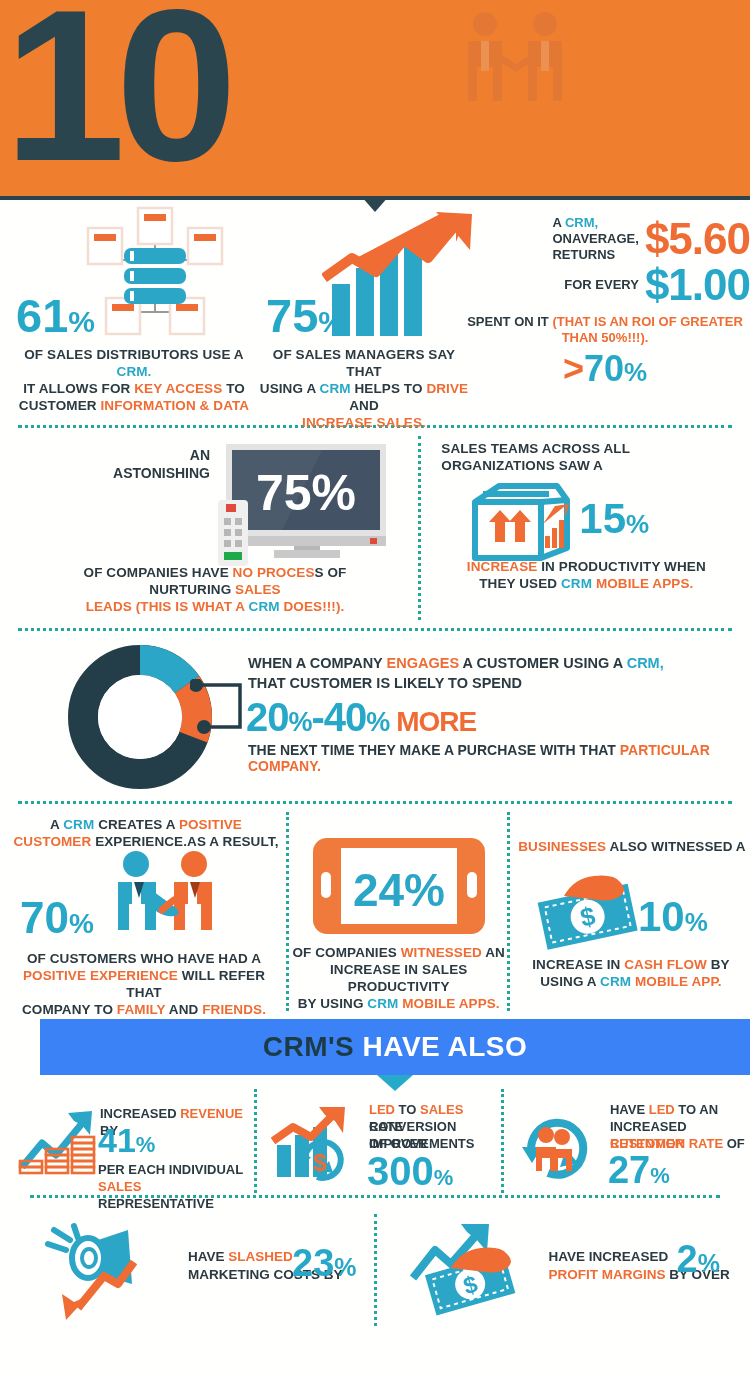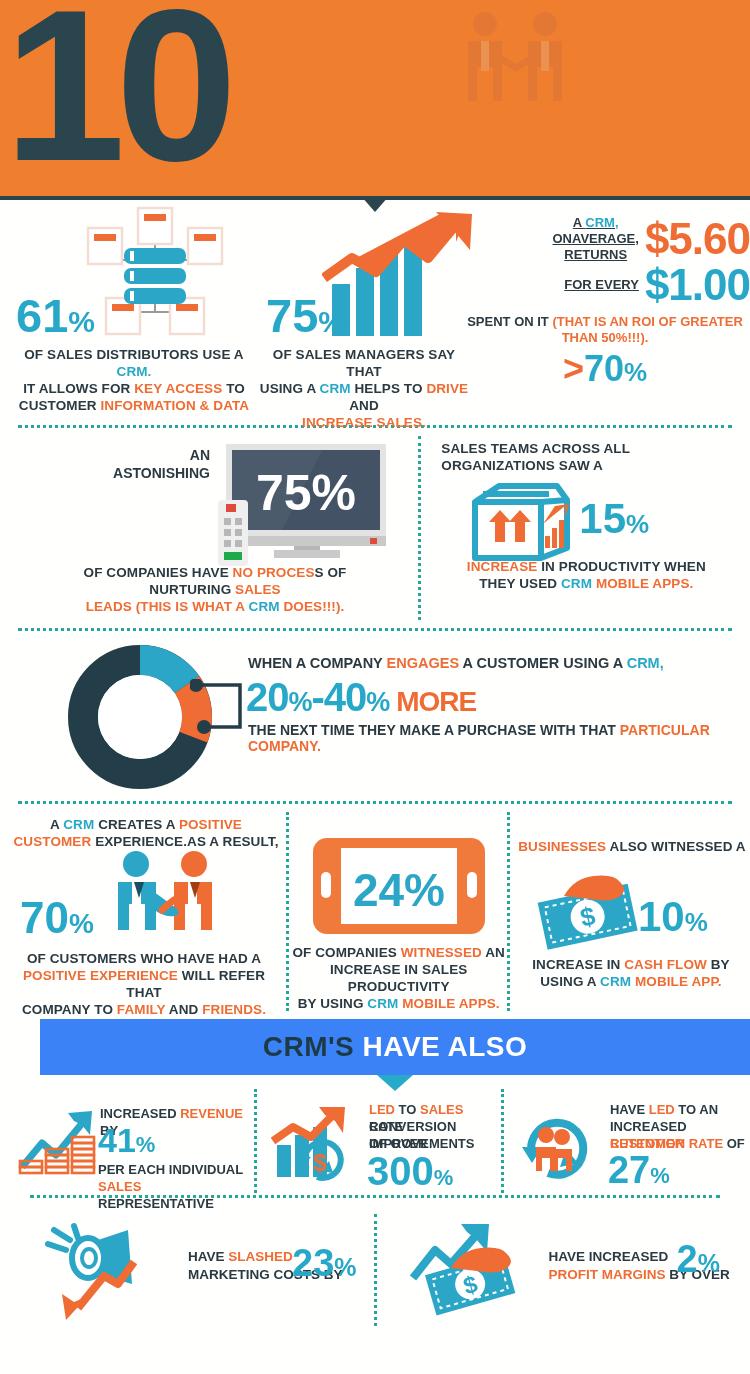--- a/index.html
+++ b/index.html
@@ -97,21 +97,21 @@
   .n61 { position: absolute; left: 16px; top: 92px; font-size: 47px; }
   .n61 .pct { font-size: 30px; }
   .t61 { position: absolute; left: 14px; top: 146px; width: 240px; text-align: center;}
 
   .n75b { position: absolute; left: 8px; top: 92px; font-size: 47px; }
   .n75b .pct { font-size: 30px; }
   .t75b { position: absolute; left: 0px; top: 146px; width: 212px; text-align: center; }
 
   .roi-wrap { position: absolute; left: 2px; top: 14px; width: 290px; }
   .roi-line { display: flex; align-items: center; justify-content: flex-end; }
-  .roi-lbl { font-size: 13px; font-weight: bold; color: #2b3a42; text-align: center; line-height: 16px; text-decoration: underline; }
+  .roi-lbl { font-size: 13px; font-weight: bold; color: #2b3a42; text-align: left; line-height: 16px; }
   .roi-amt { font-size: 44px; font-weight: bold; margin-left: 6px; letter-spacing: -1px; }
   .roi-note { text-align: center; font-size: 13px; font-weight: bold; line-height: 16px; margin-top: 4px; color: #2b3a42; }
   .roi-50 { text-align: center; font-size: 36px; font-weight: bold; margin-top: 2px; }
   .roi-50 .pct { font-size: 26px; }
 
   
   #row2 { height: 200px; display: flex; }
   .r2c1 { width: 420px; position: relative; }
   .r2c2 { width: 330px; position: relative; }
   .astonishing {
@@ -384,20 +384,21 @@
     </svg>
     <svg style="position:absolute;left:190px;top:48px" width="70" height="70" viewBox="0 0 70 70">
       <path d="M6 6 H50 V48 H12" stroke="#243e49" stroke-width="3.5" fill="none"></path>
       <circle cx="6" cy="6" r="7" fill="#243e49"></circle>
       <circle cx="14" cy="48" r="7" fill="#243e49"></circle>
     </svg>
     <div class="don-txt">
       <div class="don-l1">
         <span>WHEN A COMPANY </span><span class="c-orange">ENGAGES</span><span> A CUSTOMER USING A </span><span class="c-cyan">CRM,</span>
       </div>
+      <div class="don-l1">THAT CUSTOMER IS LIKELY TO SPEND</div>
       <div class="don-big"><span class="c-cyan">20</span><span class="pct c-cyan">%</span><span class="c-cyan">-</span><span class="c-cyan">40</span><span class="pct c-cyan">%</span><span class="c-orange" style="font-size:28px"> MORE</span></div>
       <div class="don-l3"><span>THE NEXT TIME THEY MAKE A PURCHASE WITH THAT </span><span class="c-orange">PARTICULAR COMPANY.</span></div>
     </div>
   </div>
 
   <div class="dotted-h" style="margin:0 18px"></div>
 
   <div class="row" id="row4">
     <div class="r4c1">
       <div class="t70top stat-txt">

